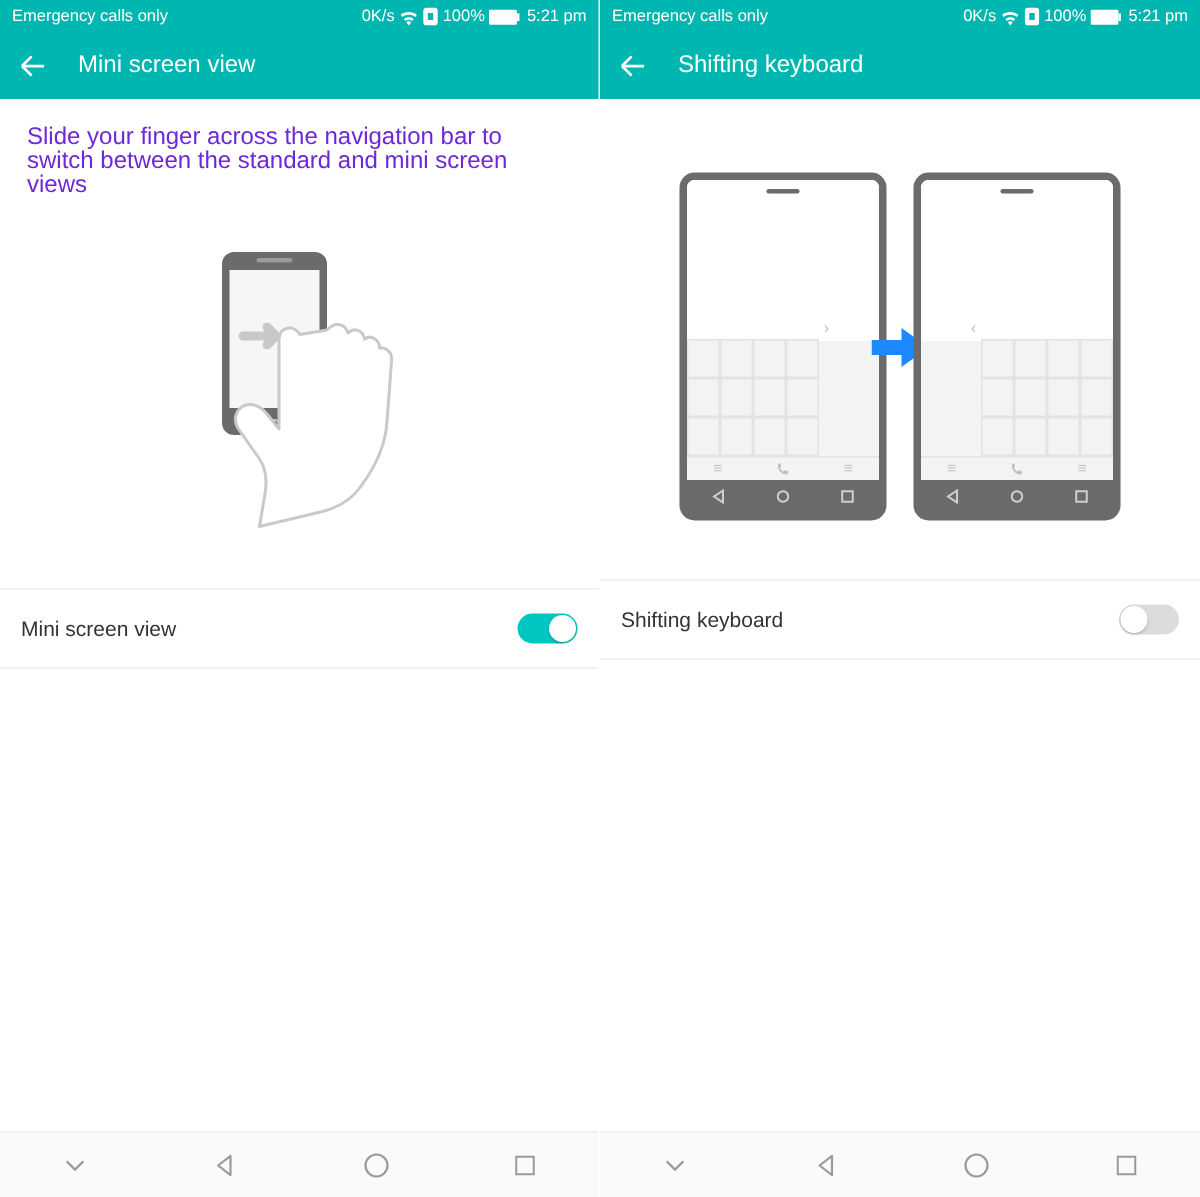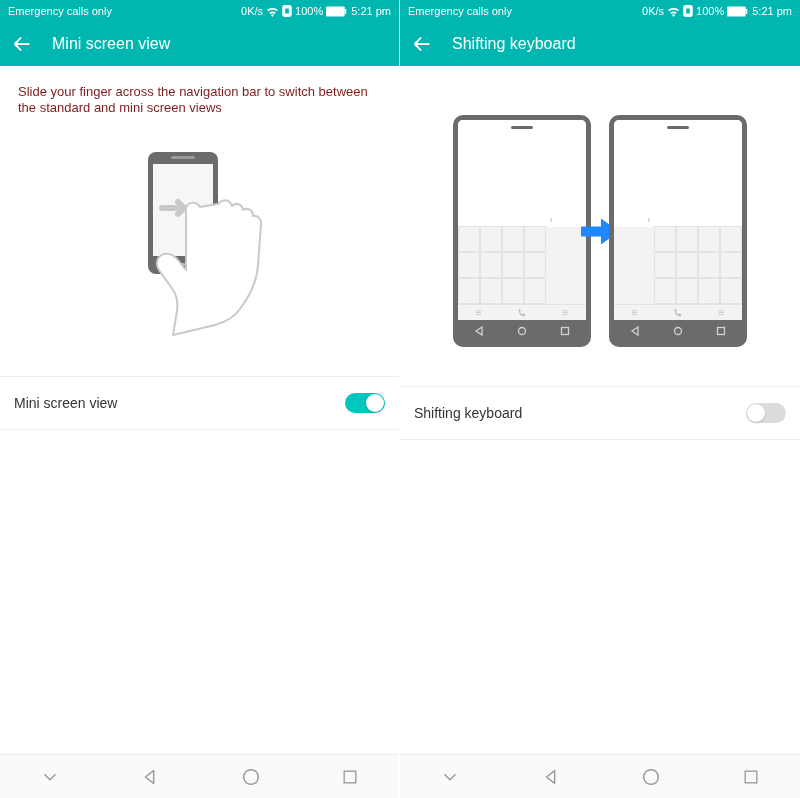--- a/index.html
+++ b/index.html
@@ -14,21 +14,21 @@
     .status-right svg { display: block; }
     .battery { display: inline-flex; align-items: center; }
 
     
     .appbar { height: 44px; background: #00b6b0; color: #fff; display: flex; align-items: center; padding: 0 10px; gap: 18px; }
     .back { width: 24px; height: 24px; display: flex; align-items: center; justify-content: center; }
     .appbar-title { font-size: 16px; font-weight: 400; }
 
     
     .content { flex: 1 1 auto; background: #fff; padding: 18px 18px 0 18px; color: #8d8d8d; }
-    .helptext { font-size: 13px; line-height: 16px; color: #7f1d1d; }
+    .helptext { font-size: 16px; line-height: 16px; color: #6d28d9; }
 
     
     .illus-wrap-left { height: 210px; margin: 20px 0 30px 0; display: flex; align-items: center; justify-content: center; }
 
     
     .illus-wrap-right { height: 262px; margin: 16px 0 24px 0; display: flex; align-items: center; justify-content: center; gap: 18px; position: relative; }
     .mockphone { width: 138px; border: 5px solid #6b6b6b; border-radius: 10px; background: #fff; position: relative; }
     .mockphone .top { height: 14px; background: #fff; border-top-left-radius: 5px; border-top-right-radius: 5px; display:flex; align-items:center; justify-content:center;}
     .mockphone .top::after{content:""; width:22px; height:3px; background:#6b6b6b; border-radius:2px;}
     .mockphone .screenarea { height: 170px; background: linear-gradient(#ffffff 0 55%, #f3f3f3 55%); position: relative; }

